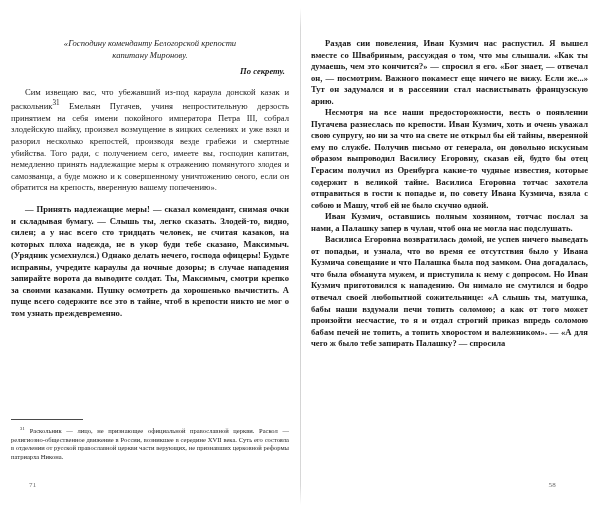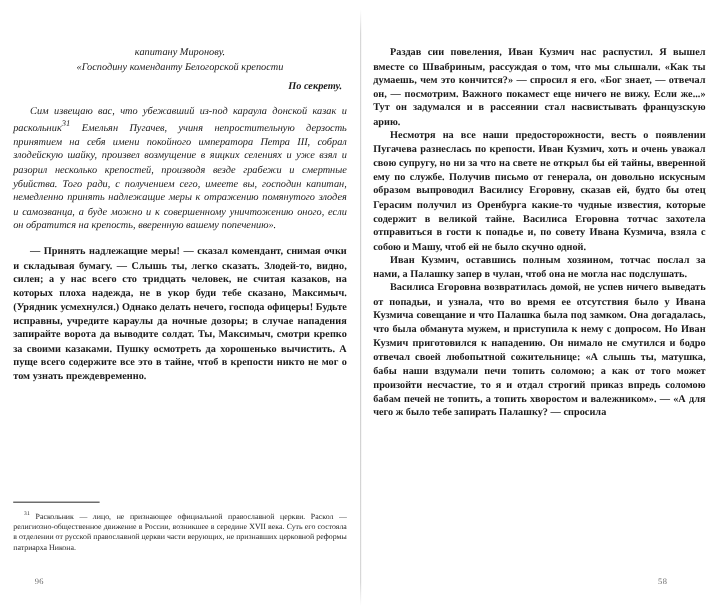--- a/index.html
+++ b/index.html
@@ -67,21 +67,20 @@
   .letter .l-center {
     text-align: center;
     margin: 0;
   }
   .letter .l-right {
     text-align: right;
     margin: 0 4px 0 0;
     font-weight: bold;
   }
   .letter-body {
-    font-style: italic;
     font-size: 8.6px;
     line-height: 11.6px;
     text-align: justify;
     margin: 9px 0 0 0;
     text-indent: 14px;
   }
   .gap-sm { height: 5px; }
   .gap-md { height: 10px; }
 
   
@@ -125,40 +124,40 @@
 </head>
 <body>
 
 <div class="spread">
 
   <div class="gutter"></div>
 
   <div class="page page-left">
 
     <div class="letter">
+      <p class="l-center">«Господину коменданту Белогорской крепости</p>
       <p class="l-center">капитану Миронову.</p>
-      <p class="l-center">«Господину коменданту Белогорской крепости</p>
       <div class="gap-sm"></div>
       <p class="l-right">По секрету.</p>
     </div>
 
     <p class="letter-body">Сим извещаю вас, что убежавший из-под караула донской казак и раскольник<sup>31</sup> Емельян Пугачев, учиня непростительную дерзость принятием на себя имени покойного императора Петра III, собрал злодейскую шайку, произвел возмущение в яицких селениях и уже взял и разорил несколько крепостей, производя везде грабежи и смертные убийства. Того ради, с получением сего, имеете вы, господин капитан, немедленно принять надлежащие меры к отражению помянутого злодея и самозванца, а буде можно и к совершенному уничтожению оного, если он обратится на крепость, вверенную вашему попечению».</p>
 
     <div class="gap-md"></div>
 
     <div class="body-text">
       <p class="para">— Принять надлежащие меры! — сказал комендант, снимая очки и складывая бумагу. — Слышь ты, легко сказать. Злодей-то, видно, силен; а у нас всего сто тридцать человек, не считая казаков, на которых плоха надежда, не в укор буди тебе сказано, Максимыч. (Урядник усмехнулся.) Однако делать нечего, господа офицеры! Будьте исправны, учредите караулы да ночные дозоры; в случае нападения запирайте ворота да выводите солдат. Ты, Максимыч, смотри крепко за своими казаками. Пушку осмотреть да хорошенько вычистить. А пуще всего содержите все это в тайне, чтоб в крепости никто не мог о том узнать преждевременно.</p>
     </div>
 
     <div class="footnote-wrap">
       <div class="footnote-rule"></div>
       <p class="footnote"><span class="fn-marker">31</span> <span>Раскольник — лицо, не признающее официальной православной церкви. Раскол — религиозно-общественное движение в России, возникшее в середине XVII века. Суть его состояла в отделении от русской православной церкви части верующих, не признавших церковной реформы патриарха Никона.</span></p>
     </div>
 
-    <div class="folio folio-left">96</div>
+    <div class="folio folio-left">71</div>
   </div>
 
   <div class="page page-right">
 
     <div class="body-text">
       <p class="para">Раздав сии повеления, Иван Кузмич нас распустил. Я вышел вместе со Швабриным, рассуждая о том, что мы слышали. «Как ты думаешь, чем это кончится?» — спросил я его. «Бог знает, — отвечал он, — посмотрим. Важного покамест еще ничего не вижу. Если же...» Тут он задумался и в рассеянии стал насвистывать французскую арию.</p>
       <p class="para">Несмотря на все наши предосторожности, весть о появлении Пугачева разнеслась по крепости. Иван Кузмич, хоть и очень уважал свою супругу, но ни за что на свете не открыл бы ей тайны, вверенной ему по службе. Получив письмо от генерала, он довольно искусным образом выпроводил Василису Егоровну, сказав ей, будто бы отец Герасим получил из Оренбурга какие-то чудные известия, которые содержит в великой тайне. Василиса Егоровна тотчас захотела отправиться в гости к попадье и, по совету Ивана Кузмича, взяла с собою и Машу, чтоб ей не было скучно одной.</p>
       <p class="para">Иван Кузмич, оставшись полным хозяином, тотчас послал за нами, а Палашку запер в чулан, чтоб она не могла нас подслушать.</p>
       <p class="para">Василиса Егоровна возвратилась домой, не успев ничего выведать от попадьи, и узнала, что во время ее отсутствия было у Ивана Кузмича совещание и что Палашка была под замком. Она догадалась, что была обманута мужем, и приступила к нему с допросом. Но Иван Кузмич приготовился к нападению. Он нимало не смутился и бодро отвечал своей любопытной сожительнице: «А слышь ты, матушка, бабы наши вздумали печи топить соломою; а как от того может произойти несчастие, то я и отдал строгий приказ впредь соломою бабам печей не топить, а топить хворостом и валежником». — «А для чего ж было тебе запирать Палашку? — спросила</p>
     </div>

